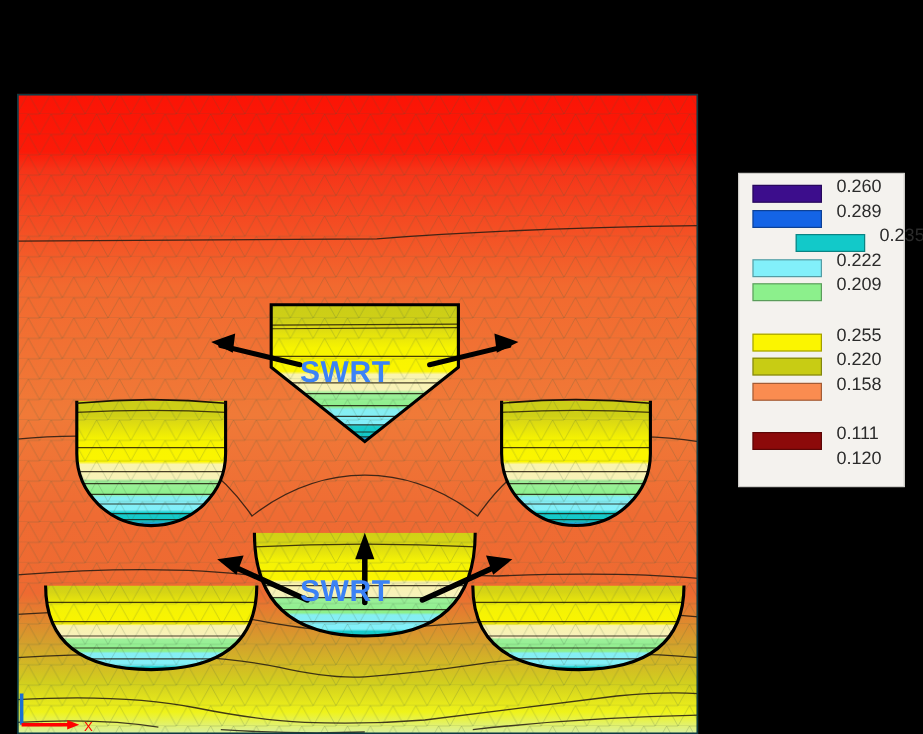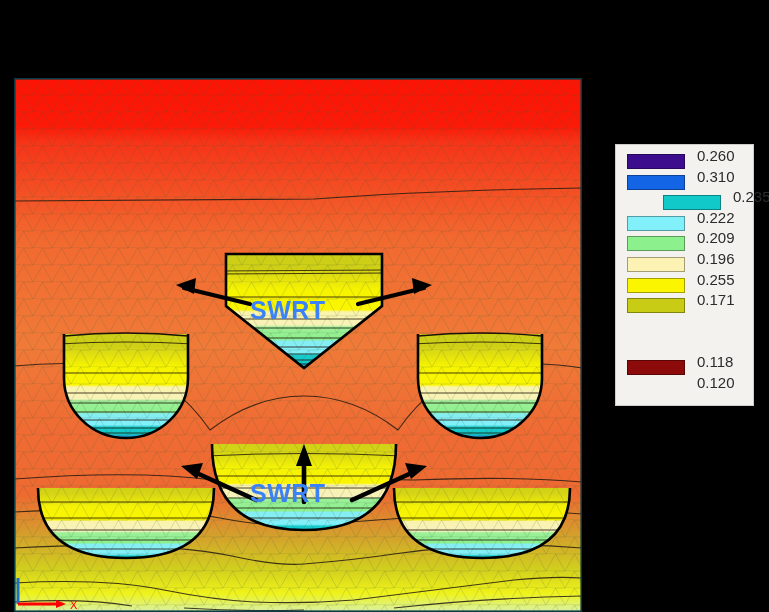--- a/index.html
+++ b/index.html
@@ -261,49 +261,49 @@
   <div class="swrt" id="swrt-bottom">SWRT</div>
 
   <div id="legend">
     <div id="legend-inner">
         <div class="lg-row" style="top: 8px;">
           <div class="lg-sw" style="background: rgb(60, 13, 140);"></div>
           <div class="lg-tx">0.260</div>
         </div>
         <div class="lg-row" style="top: 28.6px;">
           <div class="lg-sw" style="background: rgb(20, 100, 230);"></div>
-          <div class="lg-tx">0.310</div>
+          <div class="lg-tx">0.289</div>
         </div>
         <div class="lg-row" style="top: 49.2px; margin-left: 36px;">
           <div class="lg-sw" style="background: rgb(18, 201, 201);"></div>
           <div class="lg-tx">0.235</div>
         </div>
         <div class="lg-row" style="top: 69.8px; text-decoration: underline;">
           <div class="lg-sw" style="background: rgb(130, 240, 250);"></div>
           <div class="lg-tx">0.222</div>
         </div>
         <div class="lg-row" style="top: 90.4px;">
           <div class="lg-sw" style="background: rgb(140, 240, 140);"></div>
           <div class="lg-tx">0.209</div>
         </div>
-        <div class="lg-row" style="top: 111px;">
-          <div class="lg-sw" style="background: rgb(251, 242, 180);"></div>
-          <div class="lg-tx">0.196</div>
-        </div>
         <div class="lg-row" style="top: 131.6px;">
           <div class="lg-sw" style="background: rgb(251, 245, 0);"></div>
           <div class="lg-tx">0.255</div>
         </div>
         <div class="lg-row" style="top: 152.2px;">
           <div class="lg-sw" style="background: rgb(200, 204, 20);"></div>
-          <div class="lg-tx">0.171</div>
+          <div class="lg-tx">0.220</div>
+        </div>
+        <div class="lg-row" style="top: 172.8px;">
+          <div class="lg-sw" style="background: rgb(250, 140, 80);"></div>
+          <div class="lg-tx">0.158</div>
         </div>
         <div class="lg-row" style="top: 214px;">
           <div class="lg-sw" style="background: rgb(140, 10, 10);"></div>
-          <div class="lg-tx">0.118</div>
+          <div class="lg-tx">0.111</div>
         </div>
         <div class="lg-row" style="top: 234.6px;">
           <div class="lg-tx">0.120</div>
         </div>
       </div>
   </div>
 
 </div>
 
 </body></html>

